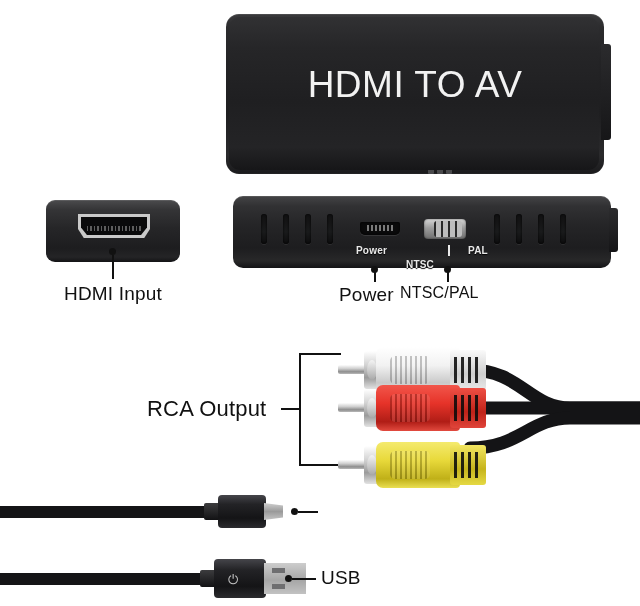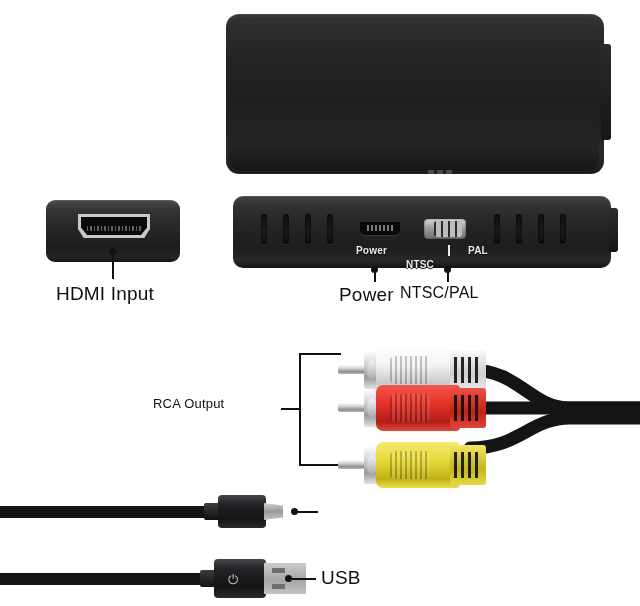--- a/index.html
+++ b/index.html
@@ -312,34 +312,35 @@
   }
 </style>
 </head>
 <body>
 
 <div id="stage">
 
   <div class="abs dev-front"></div>
   <div class="abs dev-front-inner"></div>
   <div class="abs front-tab"></div>
+  <div class="abs callout dev-front-title">HDMI TO AV</div>
   <div class="abs front-notch" style="left:428px;"></div>
   <div class="abs front-notch" style="left:437px;"></div>
   <div class="abs front-notch" style="left:446px;"></div>
 
   <div class="abs hdmi-body"></div>
   <div class="abs hdmi-port-outer">
     <div class="hdmi-port-shape"></div>
     <div class="hdmi-port-hole"></div>
     <div class="hdmi-port-pins"></div>
   </div>
 
   <div class="abs dot" style="left:109px; top:248px;"></div>
   <div class="abs leader-v" style="left:112px; top:255px; height:24px;"></div>
-  <div class="abs callout" style="left:56px; top:283px; font-size:19px;">HDMI Input</div>
+  <div class="abs callout" style="left:64px; top:283px; font-size:19px;">HDMI Input</div>
 
   <div class="abs dev-side"></div>
   <div class="abs side-tab"></div>
 
   <div class="abs vent" style="left:261px;"></div>
   <div class="abs vent" style="left:283px;"></div>
   <div class="abs vent" style="left:305px;"></div>
   <div class="abs vent" style="left:327px;"></div>
 
   <div class="abs vent" style="left:494px;"></div>
@@ -370,21 +371,21 @@
 
     <path d="M 470 78 L 640 78" stroke="#141416" stroke-width="13" fill="none" stroke-linecap="round"></path>
 
     <path d="M 470 118 C 520 118 530 88 570 88 L 640 88" stroke="#141416" stroke-width="13" fill="none" stroke-linecap="round"></path>
   </svg>
 
   <div class="abs bracket-v"></div>
   <div class="abs bracket-t"></div>
   <div class="abs bracket-b"></div>
   <div class="abs bracket-stem"></div>
-  <div class="abs callout" style="left:153px; top:396px; font-size:13px;">RCA Output</div>
+  <div class="abs callout" style="left:147px; top:396px; font-size:22px;">RCA Output</div>
 
   <div class="rca abs" style="left:338px; top:347px;">
     <div class="rca-pin"></div>
     <div class="rca-collar"></div>
     <div class="rca-body" style="background:linear-gradient(180deg,#ffffff 0%,#f2f2f2 40%,#c9c9c9 78%,#ededed 100%);"></div>
     <div class="rca-grip"></div>
     <div class="rca-tail" style="background:linear-gradient(180deg,#fafafa,#cfcfcf 60%,#e8e8e8);"></div>
   </div>
 
   <div class="rca abs" style="left:338px; top:385px;">

